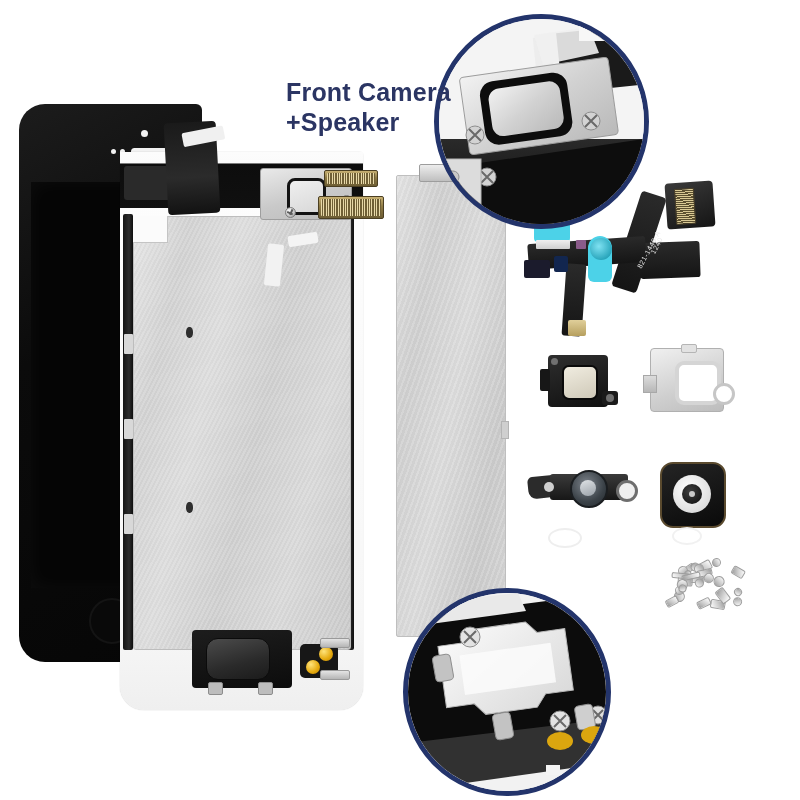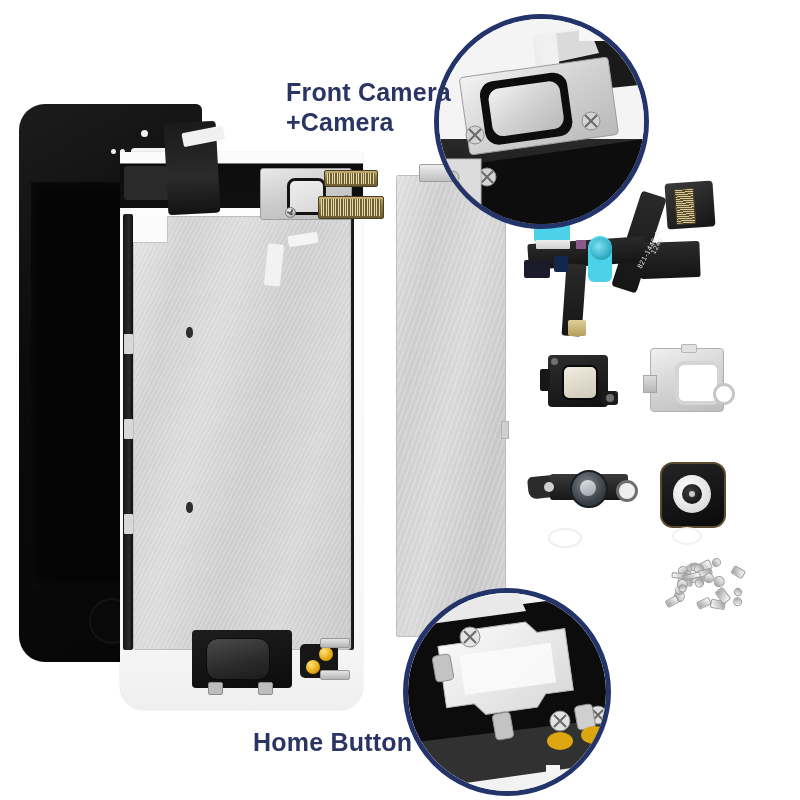--- a/index.html
+++ b/index.html
@@ -513,16 +513,15 @@
         <rect x="86" y="120" width="18" height="26" rx="4" fill="#c3c3c3" stroke="#8f8f8f" transform="rotate(-10 95 133)"></rect>
         <rect x="168" y="112" width="18" height="24" rx="4" fill="#cfcfcf" stroke="#8f8f8f" transform="rotate(-10 177 124)"></rect>
         <ellipse cx="152" cy="148" rx="13" ry="9" fill="#dba60f"></ellipse>
         <ellipse cx="186" cy="142" rx="13" ry="9" fill="#dba60f"></ellipse>
         <rect x="138" y="172" width="14" height="10" fill="#f4f4f4"></rect>
       </svg>
     </div>
   </div>
 
   <div class="label" id="lbl-front">Front Camera
-+Camera</div>
-  <div class="label" id="lbl-home">Home Button</div>
++Speaker</div>
 
 </div>
 
 </body></html>

